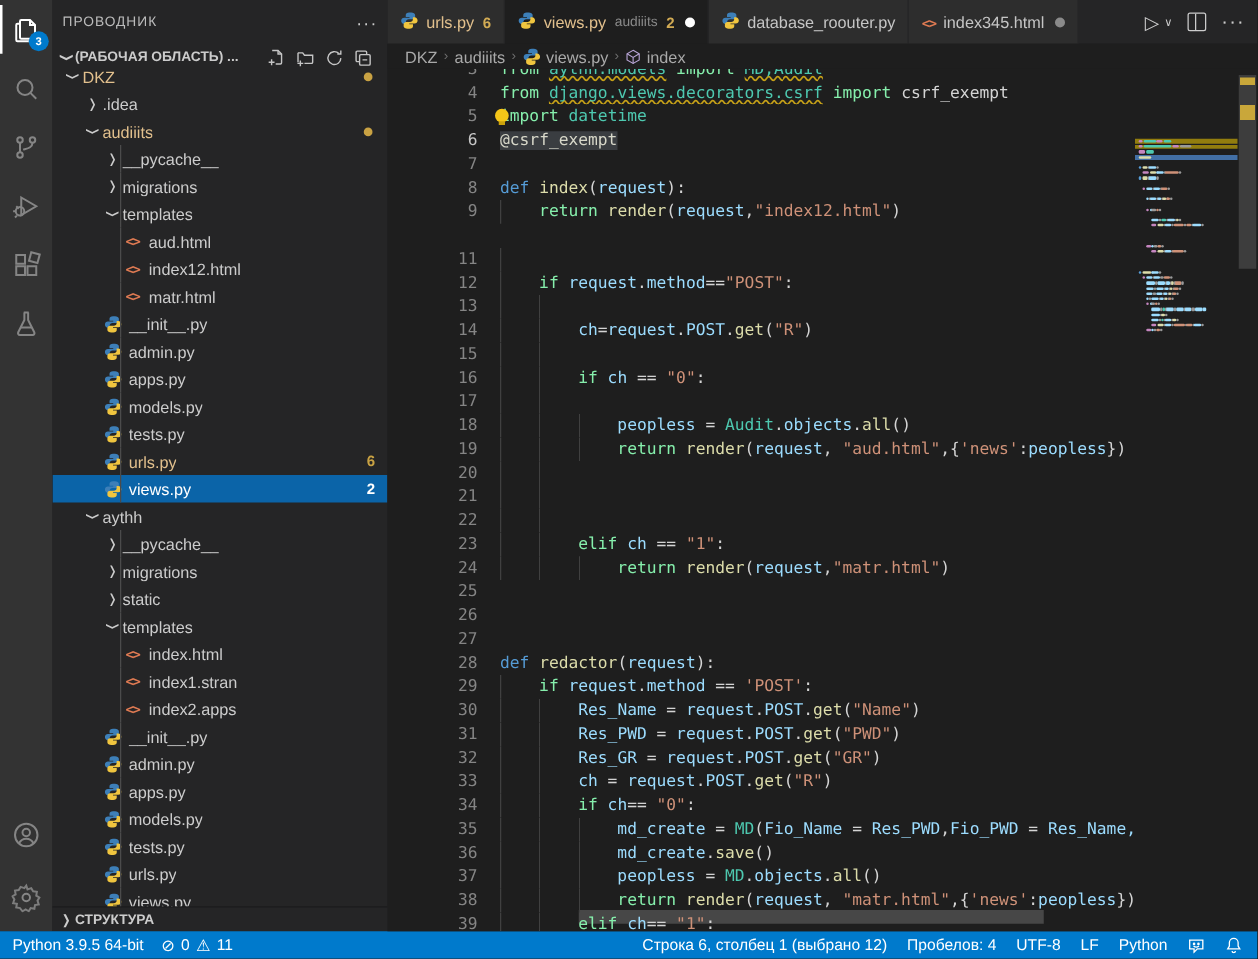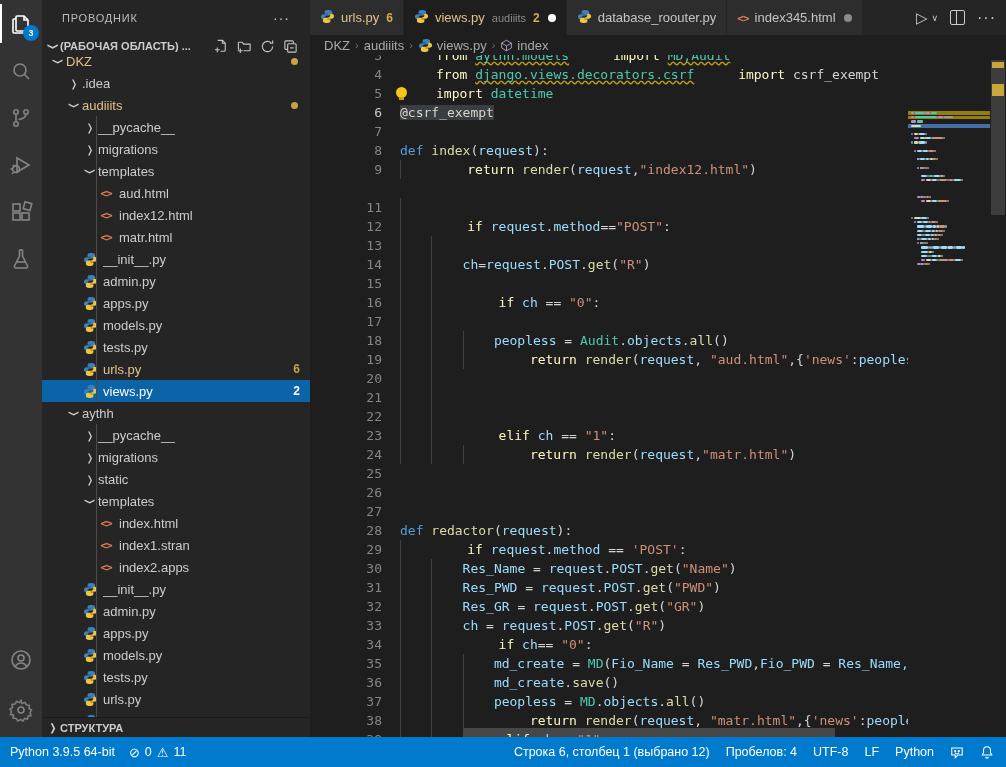--- a/index.html
+++ b/index.html
@@ -13,21 +13,21 @@
   .act-item{width:42px;height:47px;display:flex;align-items:center;justify-content:center;color:#858585;position:relative;cursor:pointer;}
   .act-item.active{color:#ffffff;}
   .act-item.active::before{content:"";position:absolute;left:0;top:4px;bottom:4px;width:2px;background:#ffffff;}
   .act-item svg{width:24px;height:24px;}
   .act-spacer{flex:1;}
   .act-badge{position:absolute;right:3px;bottom:6px;background:#007acc;color:#fff;border-radius:50%;
              width:16px;height:16px;font-size:9px;line-height:16px;text-align:center;font-weight:bold;}
 
   
   .sidebar{width:268px;background:#252526;display:flex;flex-direction:column;flex-shrink:0;color:#cccccc;}
-  .sb-title{height:35px;display:flex;align-items:center;padding:0 20px;font-size:11px;letter-spacing:.8px;color:#bbbbbb;flex-shrink:0;}
+  .sb-title{height:35px;display:flex;align-items:center;padding:0 8px;font-size:11px;letter-spacing:.8px;color:#bbbbbb;flex-shrink:0;}
   .sb-title .more{margin-left:auto;color:#cccccc;font-size:14px;letter-spacing:1px;cursor:pointer;}
   .sb-section{height:22px;display:flex;align-items:center;padding:0 4px 0 4px;font-size:11px;font-weight:bold;color:#cccccc;flex-shrink:0;}
   .sb-section .chev{width:14px;text-align:center;font-size:10px;transform:rotate(90deg);display:inline-block;color:#cccccc;}
   .sb-actions{margin-left:auto;display:flex;gap:8px;padding-right:8px;}
   .sb-actions svg{width:15px;height:15px;color:#c5c5c5;cursor:pointer;}
   .tree{flex:1;overflow:hidden;position:relative;}
   .tree-inner{margin-top:-7px;}
   .trow{height:22px;display:flex;align-items:center;font-size:13px;color:#cccccc;position:relative;cursor:pointer;white-space:nowrap;}
   .trow .chev{width:16px;flex-shrink:0;text-align:center;font-size:10px;color:#cccccc;}
   .trow .chev.open{transform:rotate(90deg);}
@@ -70,37 +70,37 @@
   .breadcrumb .bsep{margin:0 5px;color:#6e6e6e;font-size:11px;}
   .bc-item{display:flex;align-items:center;gap:4px;cursor:pointer;}
 
   .editor{flex:1;position:relative;overflow:hidden;}
   .code-clip{position:absolute;left:0;top:0;bottom:0;width:598px;overflow:hidden;z-index:1;}
   .cline{position:absolute;height:19px;left:0;right:0;font-family:"DejaVu Sans Mono",monospace;font-size:13px;line-height:19px;white-space:pre;}
   .cline .num{position:absolute;left:0;width:72px;text-align:right;color:#858585;}
   .cline .num.act{color:#c6c6c6;}
   .cline .txt{position:absolute;left:90px;}
   .g{display:inline-block;width:4ch;height:19px;vertical-align:top;box-shadow:inset 1px 0 0 #404040;}
-  .tk-k{color:#fef9c3;margin-left:36px;} .tk-d{color:#569cd6;} .tk-f{color:#dcdcaa;} .tk-c{color:#4ec9b0;}
+  .tk-k{color:#86efac;} .tk-d{color:#569cd6;} .tk-f{color:#dcdcaa;} .tk-c{color:#4ec9b0;}
   .tk-s{color:#ce9178;} .tk-v{color:#9cdcfe;} .tk-p{color:#d4d4d4;} .tk-dec{color:#dcdcaa;text-align:right;}
   .tk-sel{background:#3a3d41;color:#d7d7c9;}
   .sq{text-decoration:underline;text-decoration-style:wavy;text-decoration-color:#c5a017;text-decoration-skip-ink:none;}
   .bulb{position:absolute;left:86px;top:3px;width:11px;height:11px;background:#f5c518;border-radius:50%;z-index:2;}
   .bulb::after{content:"";position:absolute;left:3px;top:10px;width:5px;height:3px;background:#caa20c;}
   .hscroll{position:absolute;left:153px;top:673px;width:372px;height:11px;background:rgba(121,121,121,.45);z-index:0;}
 
   .minimap{position:absolute;right:16px;top:20px;width:82px;bottom:0;z-index:2;cursor:pointer;}
   .mm-hl{position:absolute;left:0;width:100%;}
   .mm-seg{position:absolute;height:2.2px;border-radius:1px;}
   .vscroll{position:absolute;right:0;top:0;width:16px;bottom:0;z-index:3;}
   .vs-slider{position:absolute;left:1px;right:1px;top:5px;height:155px;background:rgba(121,121,121,.35);cursor:pointer;}
   .ruler-mark{position:absolute;left:2px;right:2px;background:#c9a73a;}
 
   
-  .statusbar{height:30px;background:#007acc;color:#ffffff;display:flex;align-items:center;font-size:12.5px;flex-shrink:0;}
+  .statusbar{height:22px;background:#007acc;color:#ffffff;display:flex;align-items:center;font-size:12.5px;flex-shrink:0;}
   .st-left{display:flex;align-items:center;padding-left:10px;gap:14px;}
   .st-item{display:flex;align-items:center;gap:5px;cursor:pointer;white-space:nowrap;}
   .st-right{margin-left:auto;display:flex;align-items:center;gap:16px;padding-right:12px;}
   .st-ic{font-size:13px;}
   .st-right svg{width:14px;height:14px;}
 </style>
 </head>
 <body>
 
 <div class="app">

